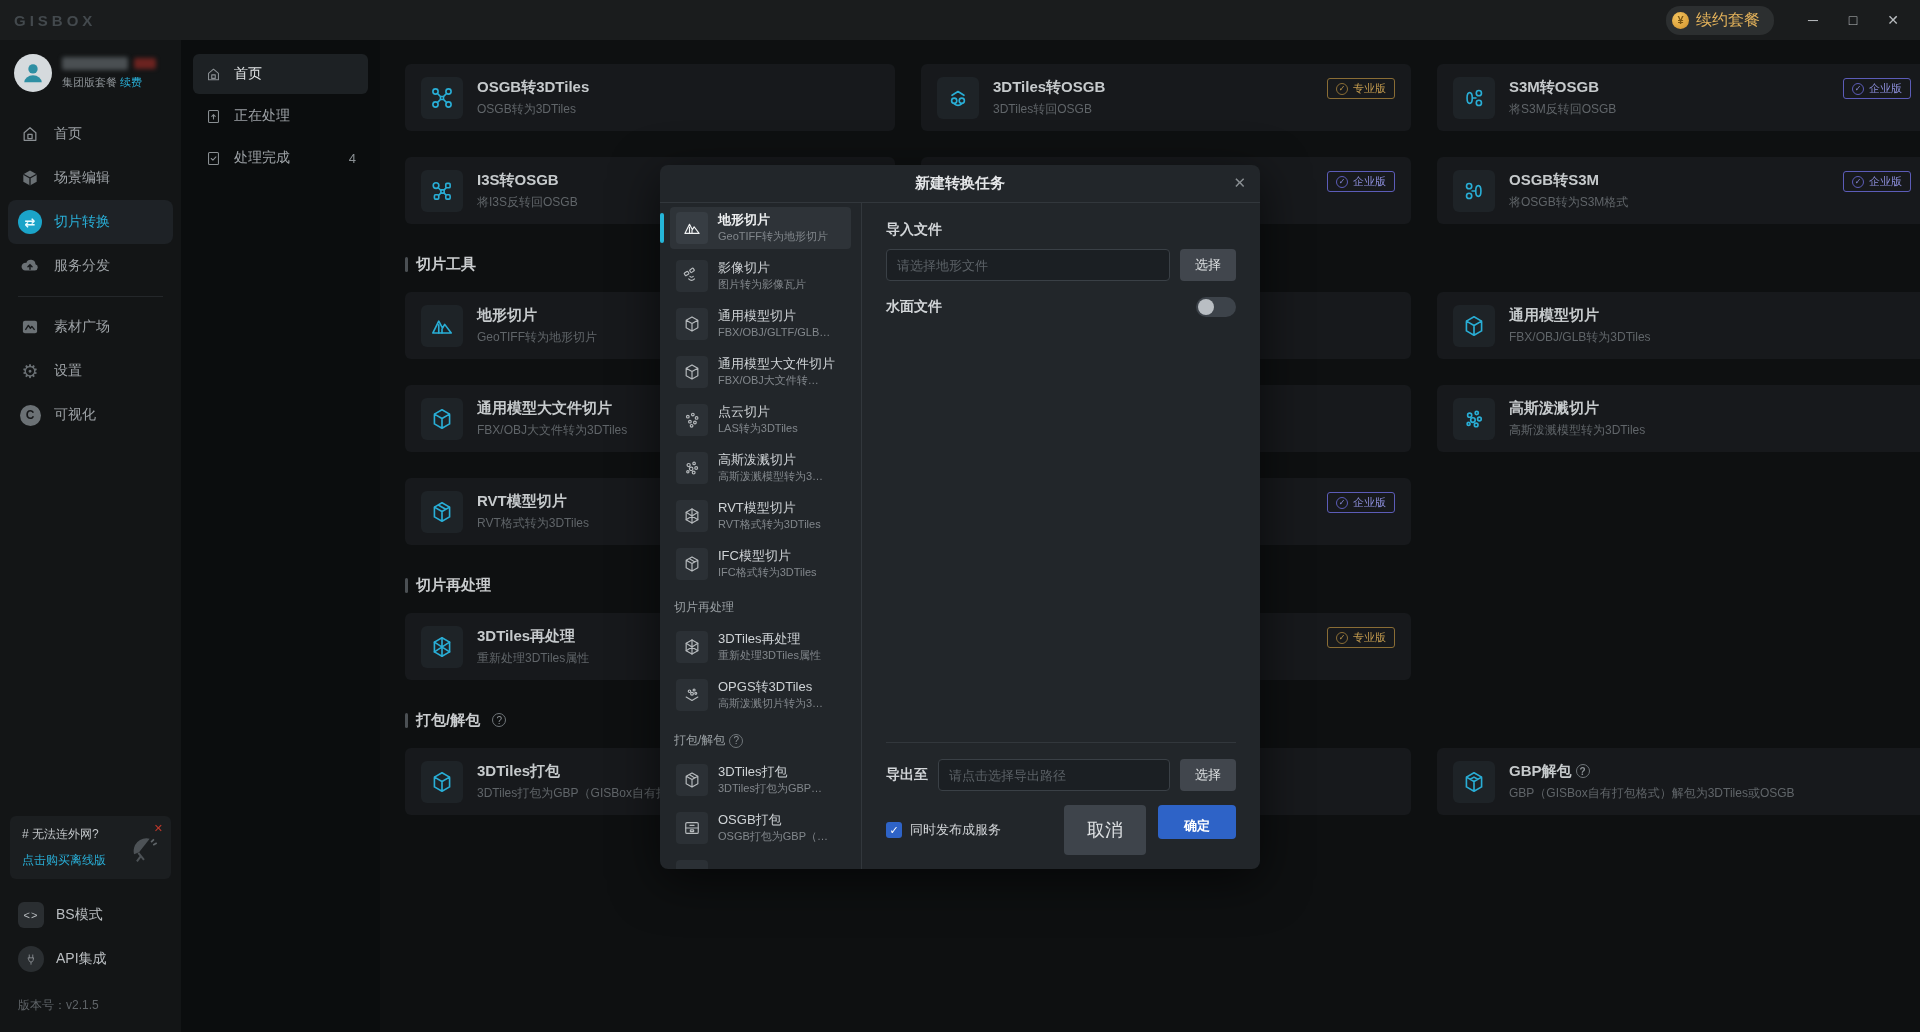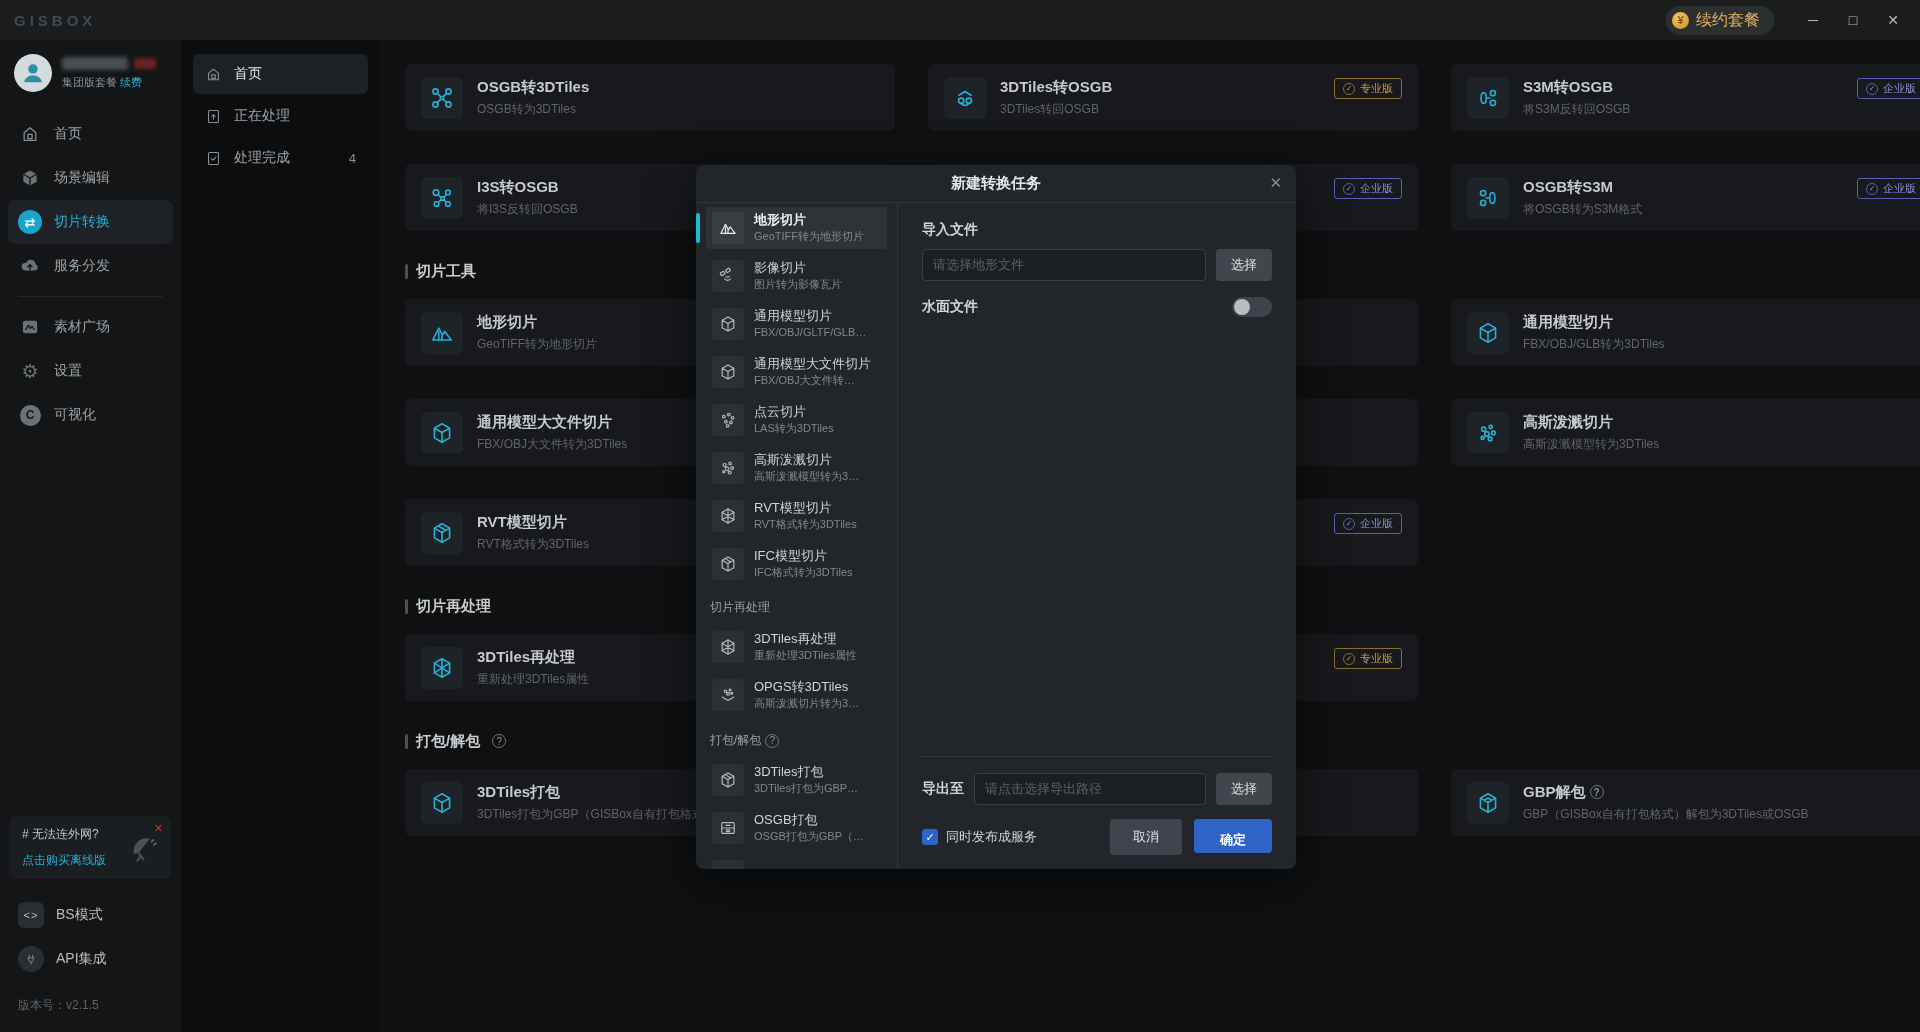--- a/index.html
+++ b/index.html
@@ -64,39 +64,39 @@
   .sub-count { margin-left:auto; font-size:13px; color:#8a8f93; }
 
   
   .main { position:absolute; left:380px; top:40px; width:1540px; height:992px;
     background:#0e1011; padding:24px 10px 0 25px; overflow:hidden; }
   .sec-head { display:flex; align-items:center; gap:8px; height:20px; margin-bottom:18px; }
   .sec-bar { width:3px; height:15px; background:#4b5054; border-radius:2px; }
   .sec-title { font-size:15px; font-weight:700; color:#c9ccce; }
   .help-circ { width:14px; height:14px; border-radius:50%; border:1px solid #6f7579; color:#8a9094;
     font-size:10px; display:inline-flex; align-items:center; justify-content:center; margin-left:4px; }
-  .grid { display:grid; grid-template-columns:repeat(3,490px); gap:33px; margin-bottom:30px; }
+  .grid { display:grid; grid-template-columns:repeat(3,490px); gap:26px; margin-bottom:30px; }
   .card { position:relative; height:67px; background:#17191c; border-radius:6px;
     display:flex; align-items:center; padding:0 16px; gap:14px; cursor:pointer; }
   .tile { width:42px; height:42px; border-radius:6px; background:#1e2327; display:flex;
     align-items:center; justify-content:center; flex:none; }
   .card-txt { min-width:0; }
   .card-title { font-size:15px; font-weight:700; color:#c6cacc; display:flex; align-items:center; }
   .card-sub { font-size:12px; color:#606569; margin-top:4px; white-space:nowrap; }
   .badge { position:absolute; right:16px; top:14px; display:inline-flex; align-items:center; gap:5px;
     padding:2px 8px; border-radius:3px; font-size:11px; border:1px solid; }
   .badge .bc { width:12px; height:12px; border-radius:50%; border:1px solid; font-size:8px;
     display:inline-flex; align-items:center; justify-content:center; }
   .badge.pro { color:#c29a4e; border-color:#8a6d35; }
   .badge.pro .bc { border-color:#8a6d35; }
   .badge.ent { color:#8d8fdc; border-color:#5c5cb8; }
   .badge.ent .bc { border-color:#5c5cb8; }
 
   
-  .modal { position:absolute; left:696px; top:165px; width:600px; height:704px;
+  .modal { position:absolute; left:660px; top:165px; width:600px; height:704px;
     background:#22262a; border-radius:8px; box-shadow:0 12px 48px rgba(0,0,0,.6); z-index:40;
     display:flex; flex-direction:column; overflow:hidden; }
   .m-head { height:38px; border-bottom:1px solid #32373c; display:flex; align-items:center;
     justify-content:center; position:relative; flex:none; }
   .m-title { font-size:15px; font-weight:700; color:#e4e6e8; }
   .m-close { position:absolute; right:14px; top:9px; color:#8a8f93; font-size:15px; cursor:pointer; }
   .m-body { flex:1; display:flex; min-height:0; }
   .m-list { width:202px; border-right:1px solid #32373c; padding:4px 10px 8px; overflow:hidden;
     position:relative; flex:none; }
   .sel-bar { position:absolute; left:0; top:10px; width:4px; height:30px; background:#25b5d8; border-radius:2px; }
@@ -110,36 +110,36 @@
   .mtit { font-size:13px; color:#cfd3d6; white-space:nowrap; }
   .mitem.sel .mtit { color:#eef0f1; font-weight:700; }
   .msub { font-size:11px; color:#82878c; white-space:nowrap; margin-top:2px; }
   .mgroup { font-size:12px; color:#9aa0a4; margin:14px 0 10px 4px; display:flex; align-items:center; }
   .mgroup.second { margin-top:16px; }
 
   .m-panel { flex:1; display:flex; flex-direction:column; padding:18px 24px 14px; min-width:0; }
   .f-label { font-size:14px; font-weight:700; color:#d2d5d8; }
   .inp-row { display:flex; gap:10px; margin-top:10px; }
   .inp { flex:1; height:32px; background:#1b1f23; border:1px solid #3a4046; border-radius:4px;
-    color:#c6cacc; font-size:13px; padding:0 10px; outline:none; font-family:Liberation Mono, monospace; }
+    color:#c6cacc; font-size:13px; padding:0 10px; outline:none; font-family:Liberation Sans, sans-serif; }
   .inp::placeholder { color:#5b6166; }
   .btn { height:32px; padding:0 15px; border:none; border-radius:4px; background:#41464d;
     color:#dfe2e4; font-size:13px; cursor:pointer; font-family:inherit; }
   .water-row { display:flex; align-items:center; justify-content:space-between; margin-top:16px; }
   .toggle { width:40px; height:20px; border-radius:10px; background:#3d434a; position:relative; cursor:pointer; }
   .knob { position:absolute; left:2px; top:2px; width:16px; height:16px; border-radius:50%; background:#b9bec3; }
   .m-sep { height:1px; background:#32373c; margin-top:auto; }
   .exp-row { display:flex; align-items:center; gap:10px; margin-top:16px; }
   .bot-row { display:flex; align-items:center; margin-top:14px; }
   .chk { width:16px; height:16px; border-radius:3px; background:#2e63c7; color:#fff; font-size:11px;
     display:inline-flex; align-items:center; justify-content:center; cursor:pointer; flex:none; }
   .chk-label { font-size:13px; color:#d2d5d8; margin-left:8px; }
   .bot-btns { margin-left:auto; display:flex; gap:12px; }
-  .btn-cancel { height:36px; padding:0 23px; background:#3e444b; border-radius:4px; border:none;
-    color:#dfe2e4; font-size:13px; cursor:pointer; font-family:inherit; }
+  .btn-cancel { height:50px; padding:0 23px; background:#3e444b; border-radius:4px; border:none;
+    color:#dfe2e4; font-size:18px; cursor:pointer; font-family:inherit; }
   .btn-ok { height:34px; padding:12px 26px; background:#2e63c7; border-radius:4px; border:none;
     color:#fff; font-size:13px; font-weight:700; cursor:pointer; font-family:Liberation Mono, monospace; }
 
   svg.lg { stroke:#29aed6; fill:none; stroke-width:1.5; stroke-linecap:round; stroke-linejoin:round; }
   svg.lw { stroke:#b6babd; fill:none; stroke-width:1.4; stroke-linecap:round; stroke-linejoin:round; }
   svg.sel-ic { stroke:#eef0f1; }
   svg.gr { stroke:#8a8f93; fill:none; stroke-width:1.5; stroke-linecap:round; stroke-linejoin:round; }
 </style>
 </head>
 <body>

